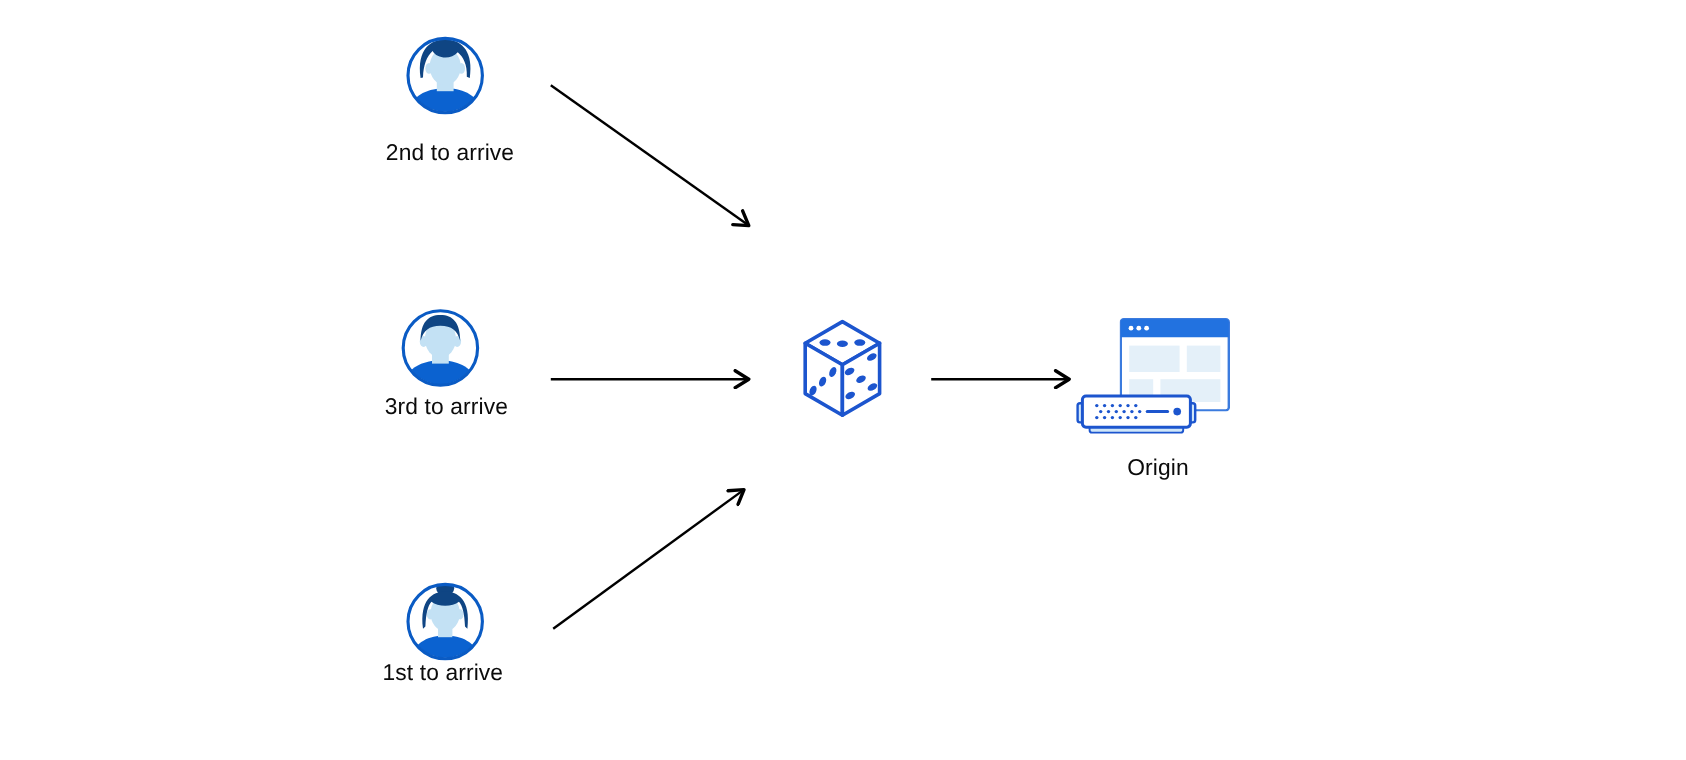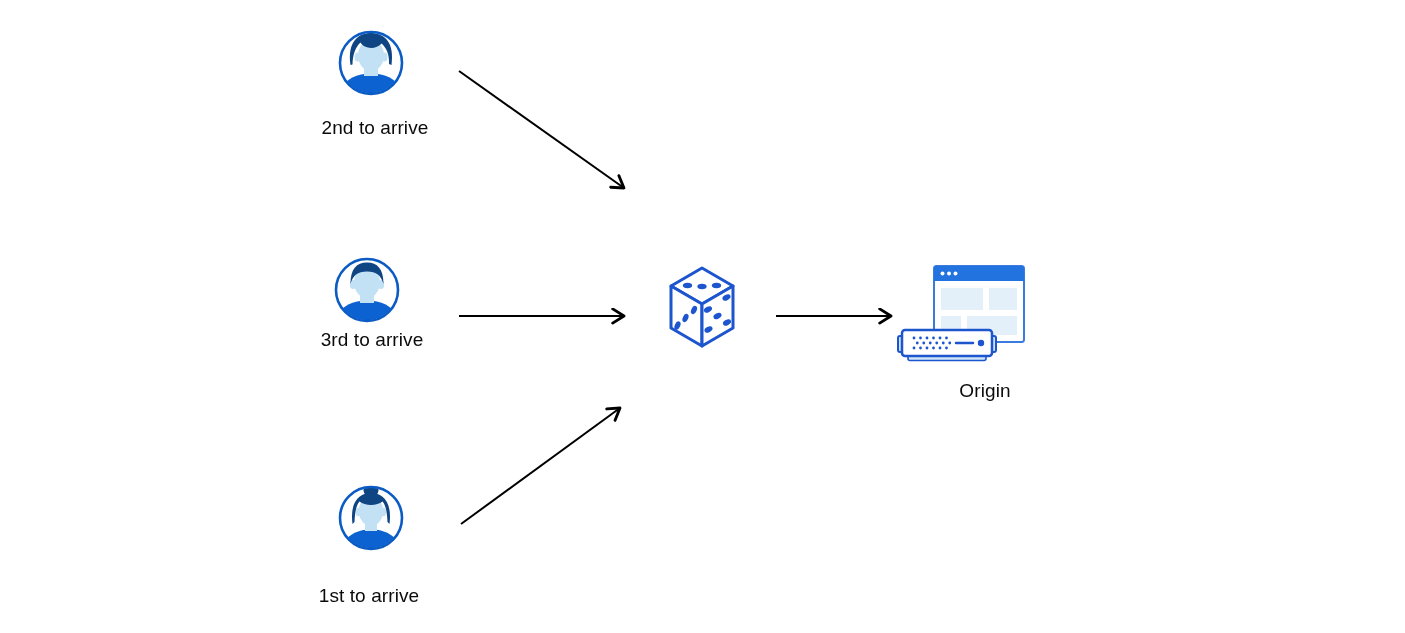--- a/index.html
+++ b/index.html
@@ -100,21 +100,21 @@
         <path d="M5,72 C8,54 21,47.5 36,47.5 C51,47.5 64,54 67,72 Z" fill="#0b62d0"></path>
         <rect x="30" y="34" width="12" height="15" fill="#c3e1f4"></rect>
         <ellipse cx="36" cy="8.5" rx="7.5" ry="6" fill="#0f4583"></ellipse>
         <ellipse cx="23.5" cy="30" rx="2.8" ry="4.2" fill="#c3e1f4"></ellipse>
         <ellipse cx="48.5" cy="30" rx="2.8" ry="4.2" fill="#c3e1f4"></ellipse>
         <ellipse cx="36" cy="29" rx="12.2" ry="15" fill="#c3e1f4"></ellipse>
         <path d="M17.5,42 C14.5,18 25.5,11 36,11 C46.5,11 57.5,18 54.5,42 L52.5,40 C52,29 50.5,23 47.5,19.5 C42,24 30,24 24.5,19.5 C21.5,23 20,29 19.5,40 Z" fill="#0f4583"></path>
       </g>
       <circle cx="36" cy="36" r="31" fill="none" stroke="#0a5bc4" stroke-width="2.6"></circle>
     </svg>
-    <div class="lbl" style="left:284px;top:584px">1st to arrive</div>
+    <div class="lbl" style="left:284px;top:550px">1st to arrive</div>
   </div>
 
   
   <div class="node-group">
     <svg class="abs" style="left:667px;top:266px" width="70" height="82" viewBox="0 0 70 82">
       <g stroke="#1c55ce" stroke-width="3" stroke-linejoin="round" fill="#ffffff">
         <path d="M35,2 L66,20 L35,38 L4,20 Z"></path>
         <path d="M4,20 L35,38 L35,80 L4,62 Z"></path>
         <path d="M35,38 L66,20 L66,62 L35,80 Z"></path>
       </g>
@@ -173,16 +173,16 @@
         <circle cx="18" cy="20" r="1.4"></circle>
           <circle cx="24.5" cy="20" r="1.4"></circle>
           <circle cx="31" cy="20" r="1.4"></circle>
           <circle cx="37.5" cy="20" r="1.4"></circle>
           <circle cx="44" cy="20" r="1.4"></circle>
           <circle cx="50.5" cy="20" r="1.4"></circle>
       </g>
       <line x1="60" y1="15" x2="77" y2="15" stroke="#1c55ce" stroke-width="2.5" stroke-linecap="round"></line>
       <circle cx="85" cy="15" r="3.2" fill="#1c55ce"></circle>
     </svg>
-    <div class="lbl" style="left:900px;top:379px">Origin</div>
+    <div class="lbl" style="left:880px;top:379px">Origin</div>
   </div>
 
 </div>
 
 </body></html>

